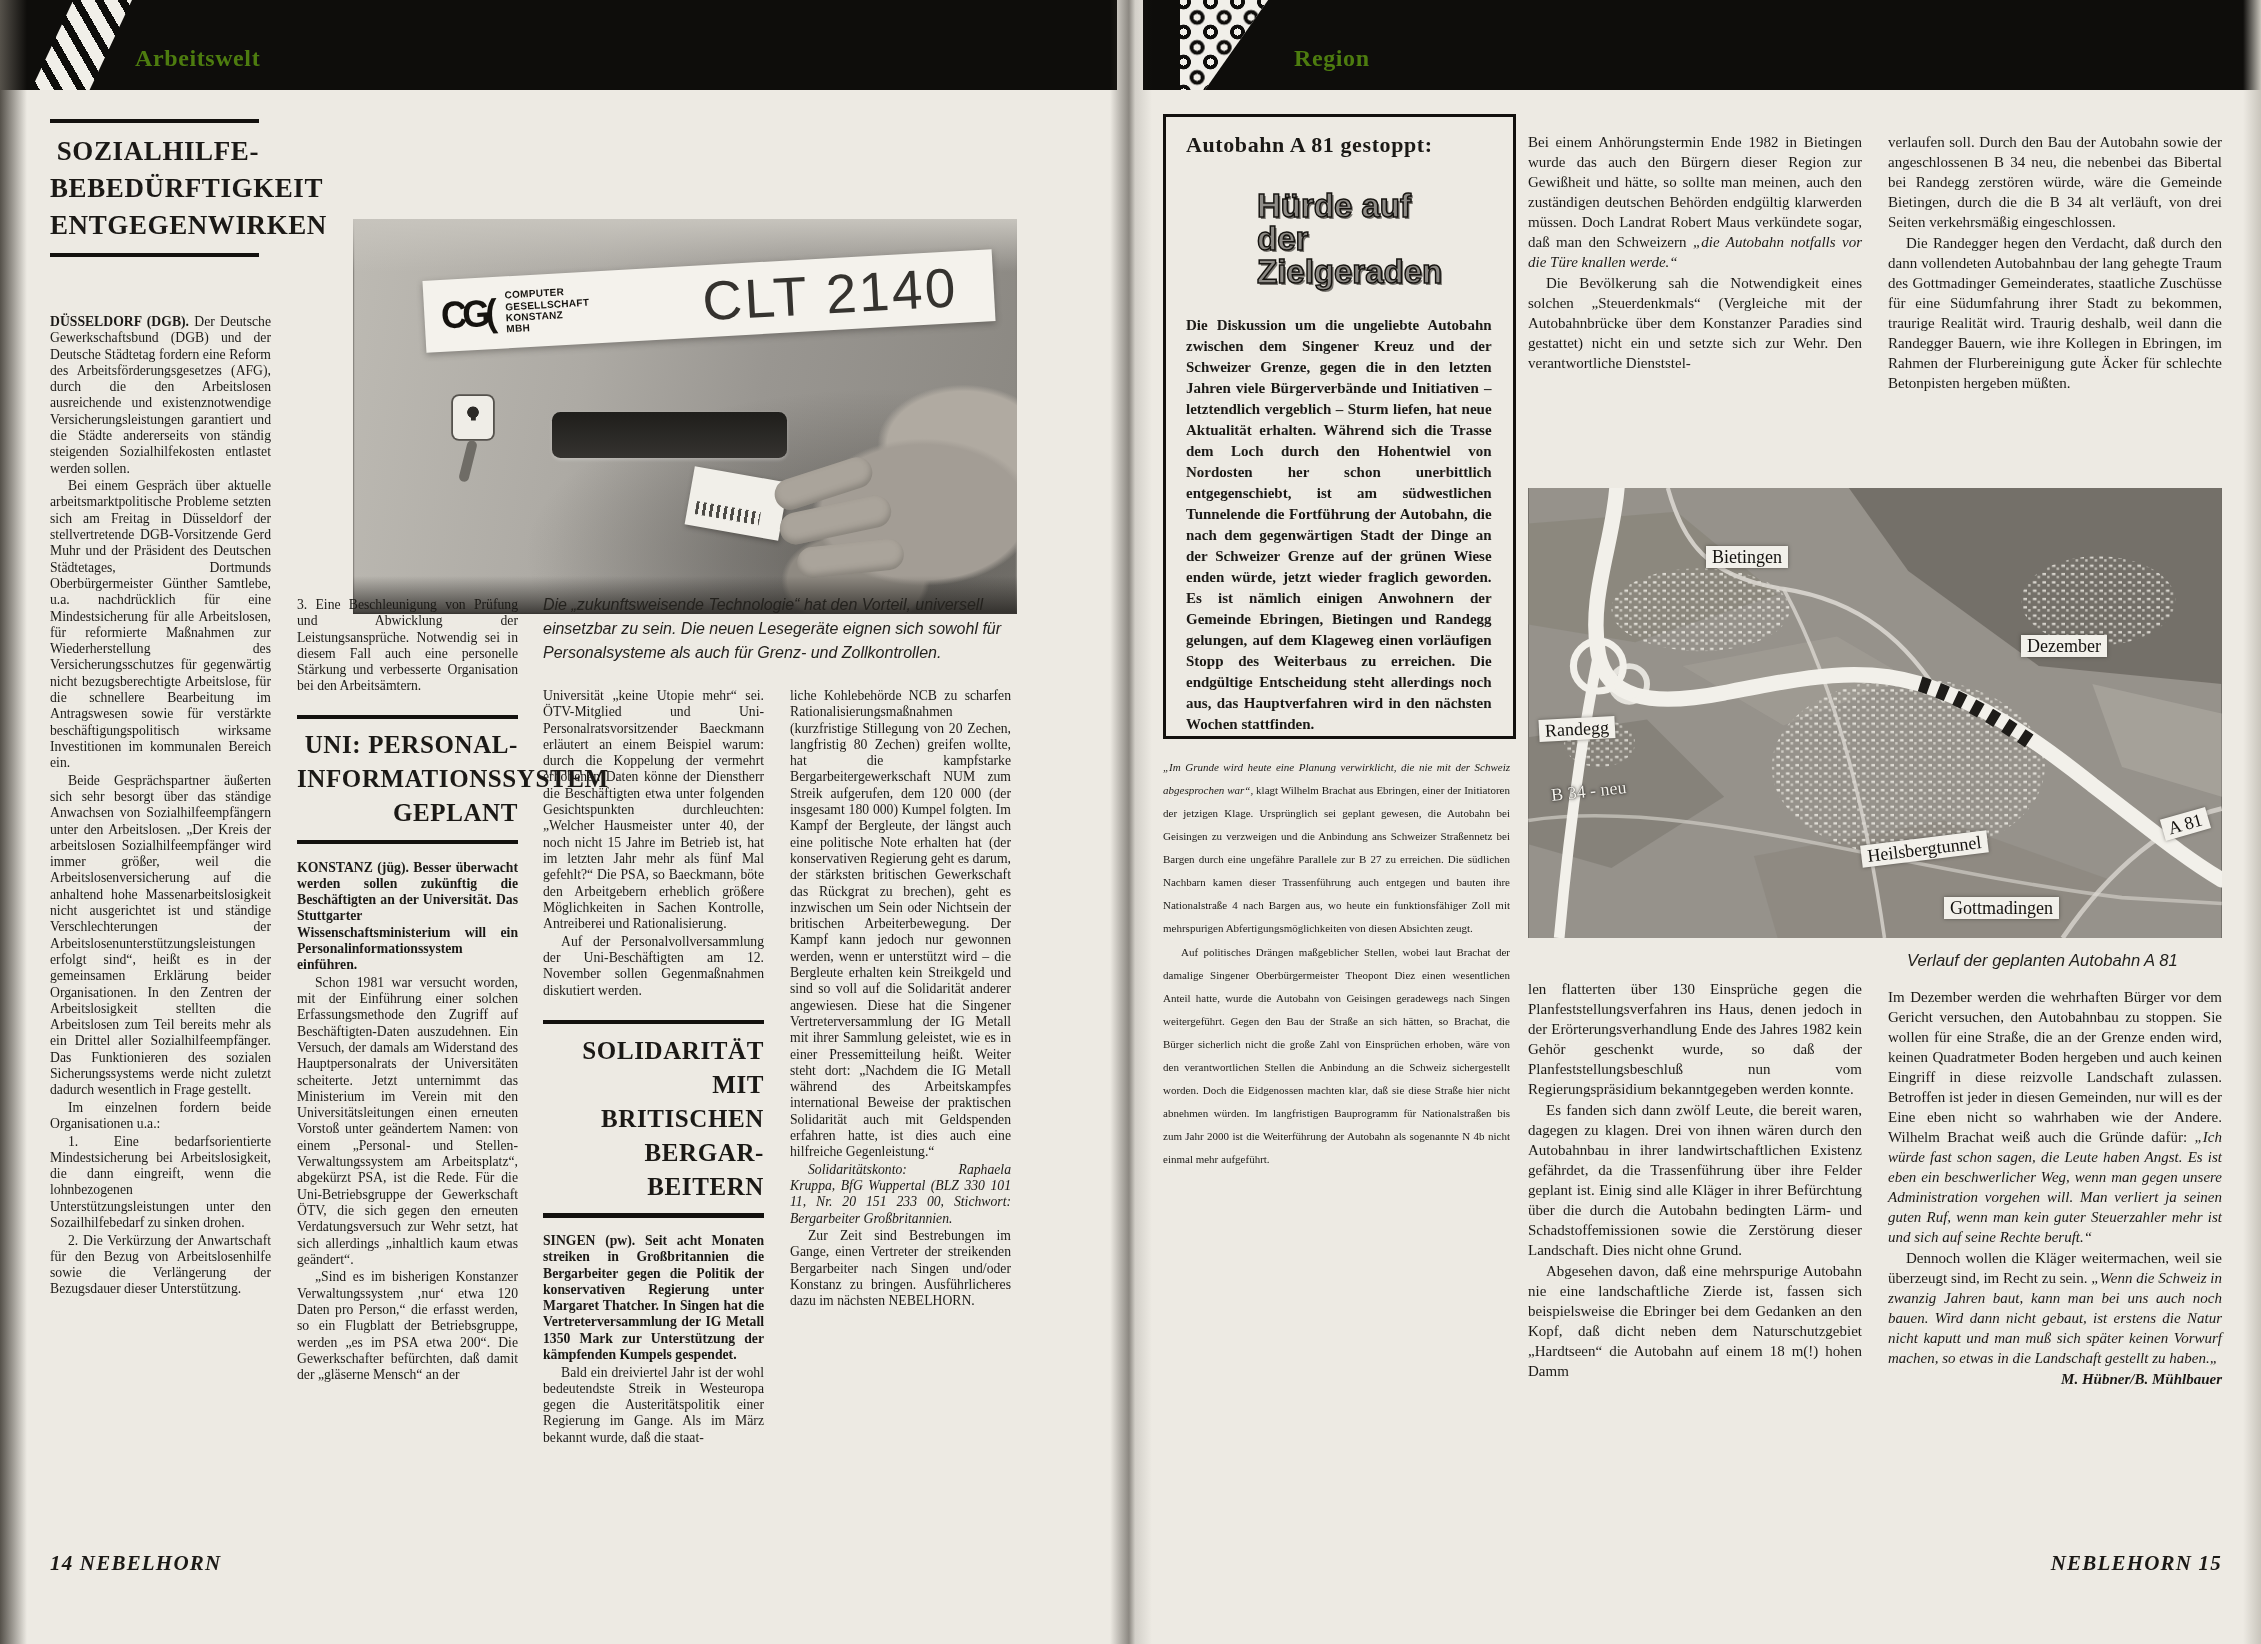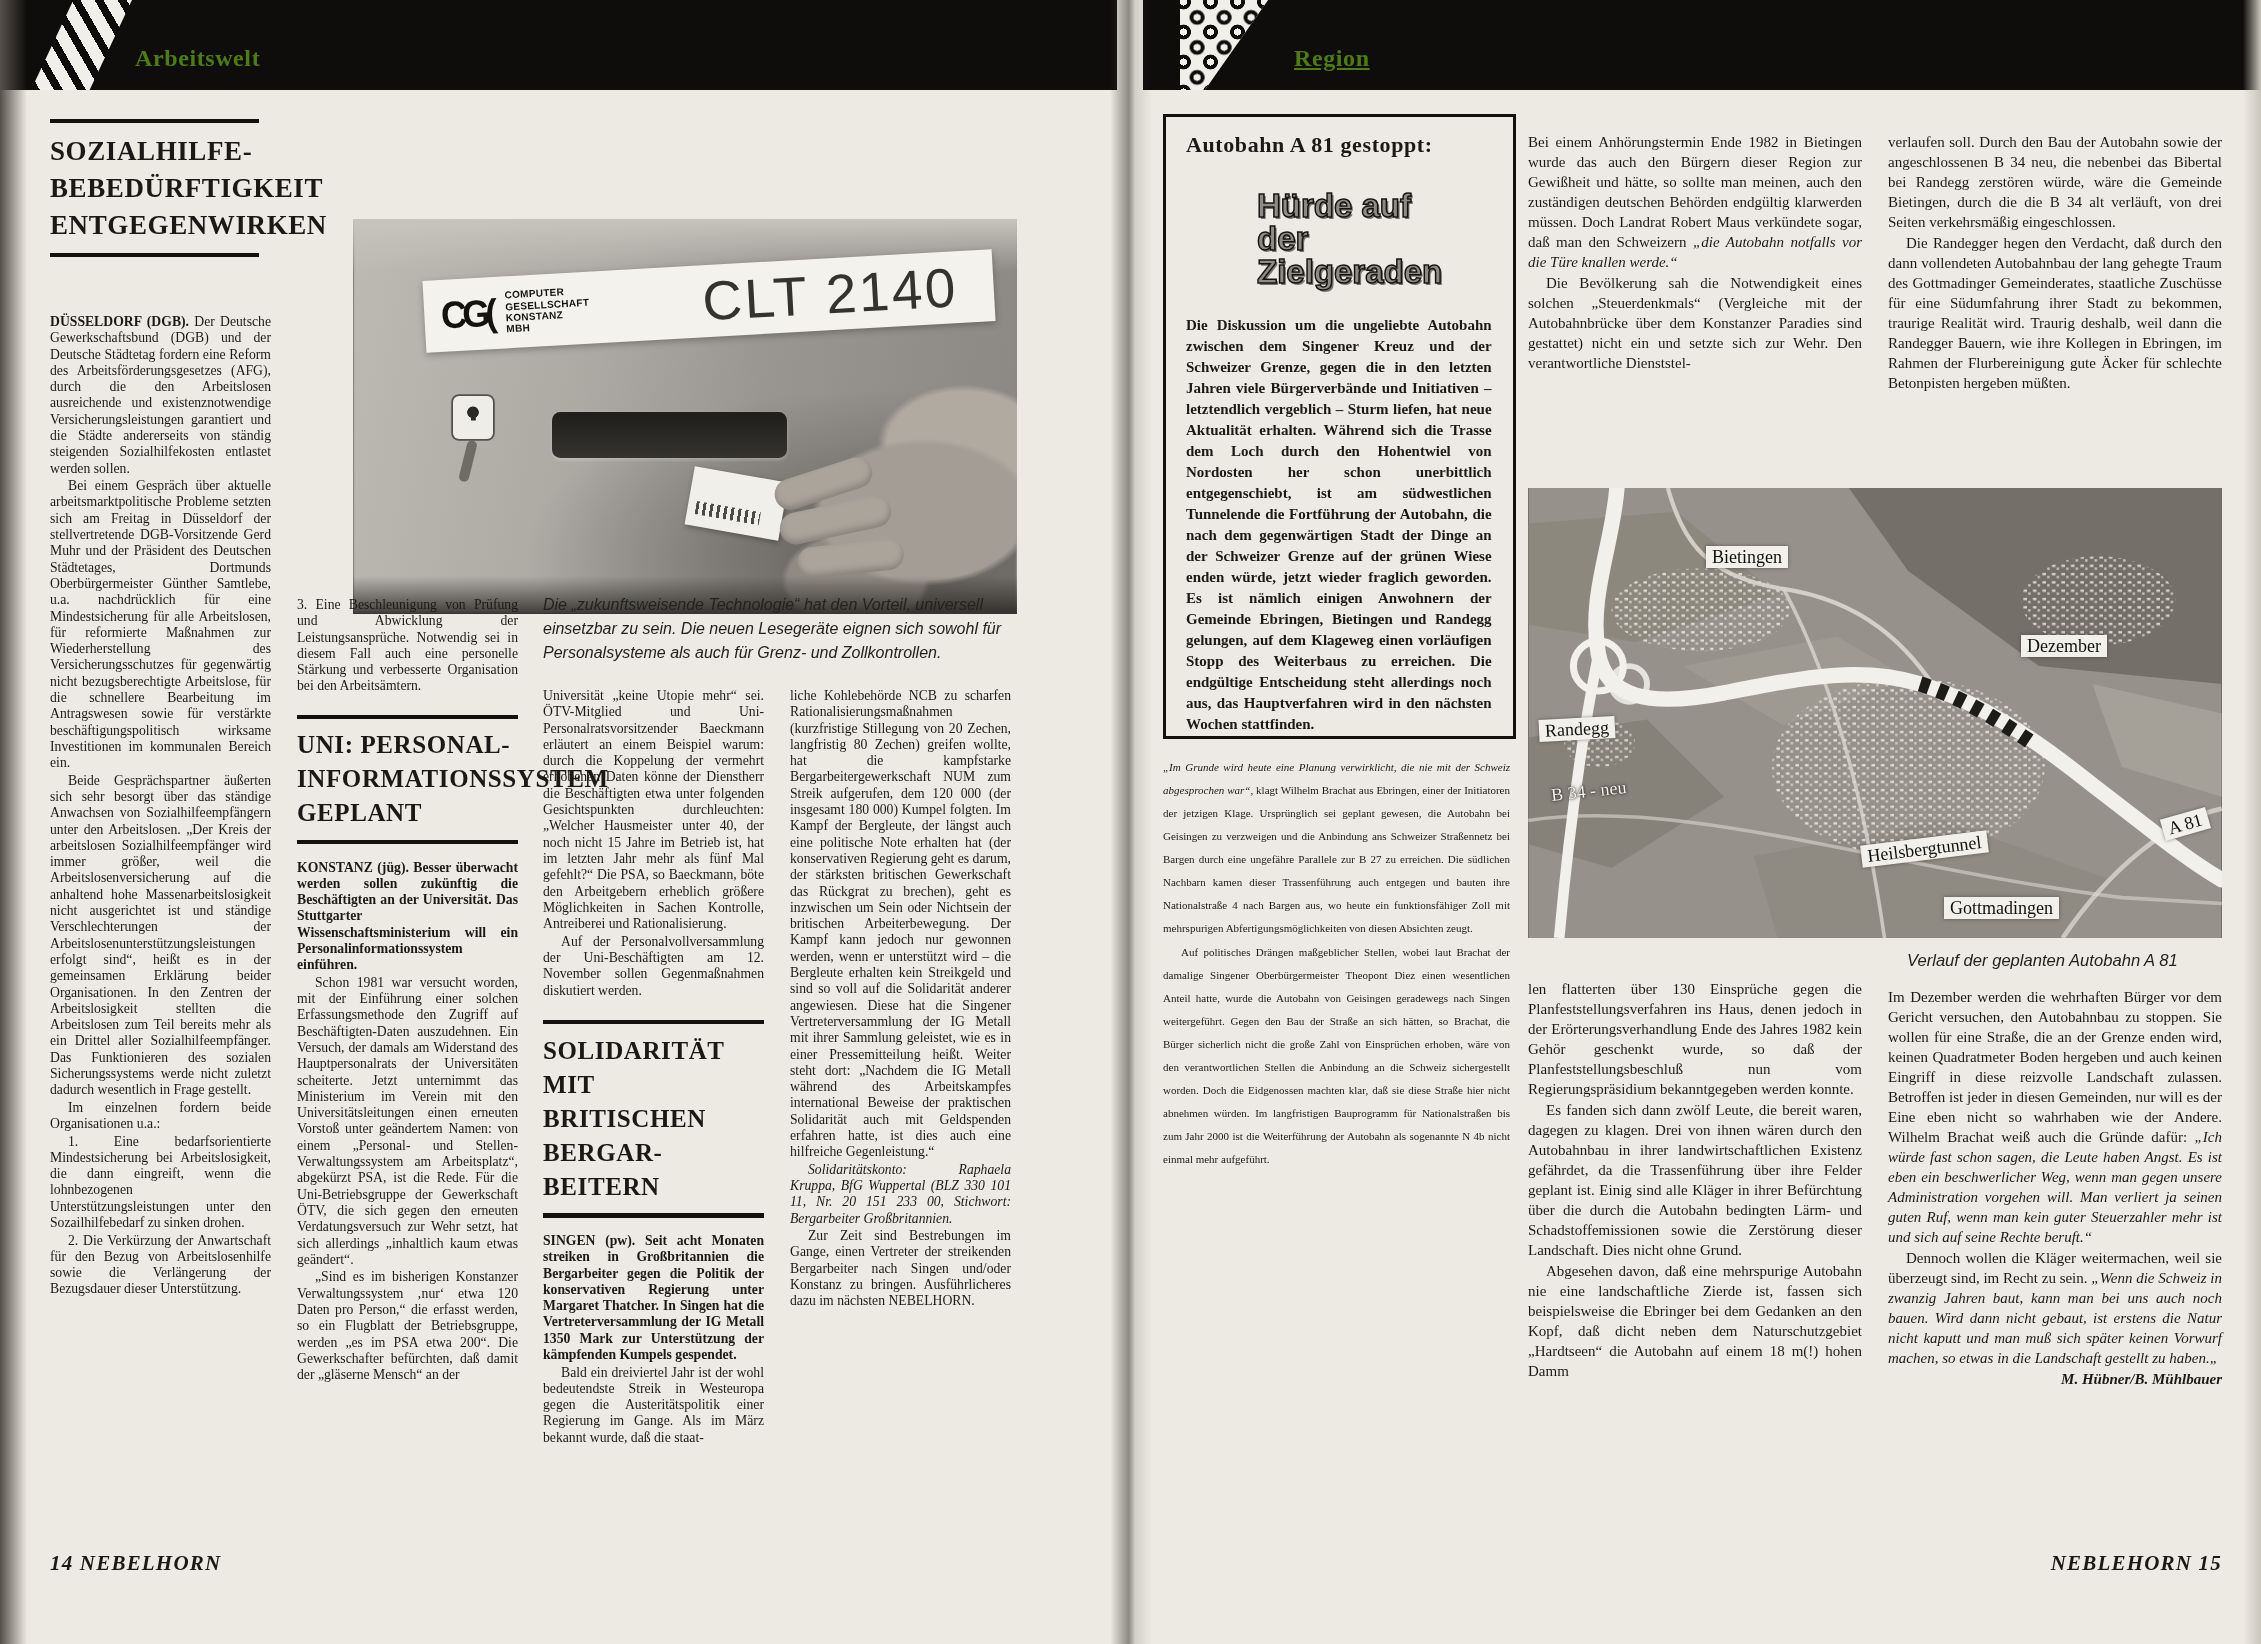--- a/index.html
+++ b/index.html
@@ -19,21 +19,21 @@
            background:repeating-linear-gradient(60deg,#0e0d0b 0 7.7px,#f1efe9 7.7px 20px);
            clip-path:polygon(42% 0,100% 0,58% 100%,0 100%);}
   .dots{position:absolute;top:0;width:113px;height:90px;background-color:#f1efe9;
         background-image:radial-gradient(circle,rgba(14,13,11,0) 0 3.6px,#0e0d0b 3.6px 7.1px,rgba(14,13,11,0) 7.7px),
                          radial-gradient(circle,rgba(14,13,11,0) 0 3.6px,#0e0d0b 3.6px 7.1px,rgba(14,13,11,0) 7.7px);
         background-size:27px 30px;background-position:3.6px 2.4px,17px 17px;
         clip-path:polygon(0 0,78% 0,22% 100%,0 100%);}
   
   .hblock{position:absolute;}
   .hrule{height:4.2px;background:#13110e;}
-  .hblock h2{margin:9.5px 0;font-size:27px;line-height:37px;font-weight:700;letter-spacing:0.6px;}
+  .hblock h2{margin:9.5px 0;font-size:27px;line-height:37px;font-weight:700;letter-spacing:0.6px;text-align:right;}
   
   .col{position:absolute;text-align:justify;}
   .lcol{font-size:13.7px;line-height:16.3px;}
   .rcol{font-size:15px;line-height:20px;}
   .col p{margin:0;font-family:Liberation Serif, serif;}
   .col p + p{text-indent:18px;margin-top:1.2px;}
   .lead{font-weight:700;}
   .it{font-style:italic;}
   .konto{font-style:italic;}
   
@@ -183,21 +183,21 @@
       <p class="konto">Solidaritätskonto: Raphaela Kruppa, BfG Wuppertal (BLZ 330 101 11, Nr. 20 151 233 00, Stichwort: Bergarbeiter Großbritannien.</p>
       <p>Zur Zeit sind Bestrebungen im Gange, einen Vertreter der streikenden Bergarbeiter nach Singen und/oder Konstanz zu bringen. Ausführlicheres dazu im nächsten NEBELHORN.</p>
     </div>
 
     <div class="pfooter" style="left:50px;top:1551px;">14 NEBELHORN</div>
   </div>
 
   <div>
     <div class="banner" style="left:1143px;width:1118px;">
       <div class="dots" style="left:37px;"></div>
-      <div class="banner-title" style="left:151px;top:45px;text-decoration:underline;">Region</div>
+      <div class="banner-title" style="left:151px;top:45px;">Region</div>
     </div>
 
     <div class="box" style="left:1163px;top:114px;width:347px;height:619px;">
       <div class="box-inner">
         <div class="kicker">Autobahn A 81 gestoppt:</div>
         <div class="boxhead">
           <span>Hürde auf</span><br>
           <span>der</span><br>
           <span>Zielgeraden</span>
         </div>

